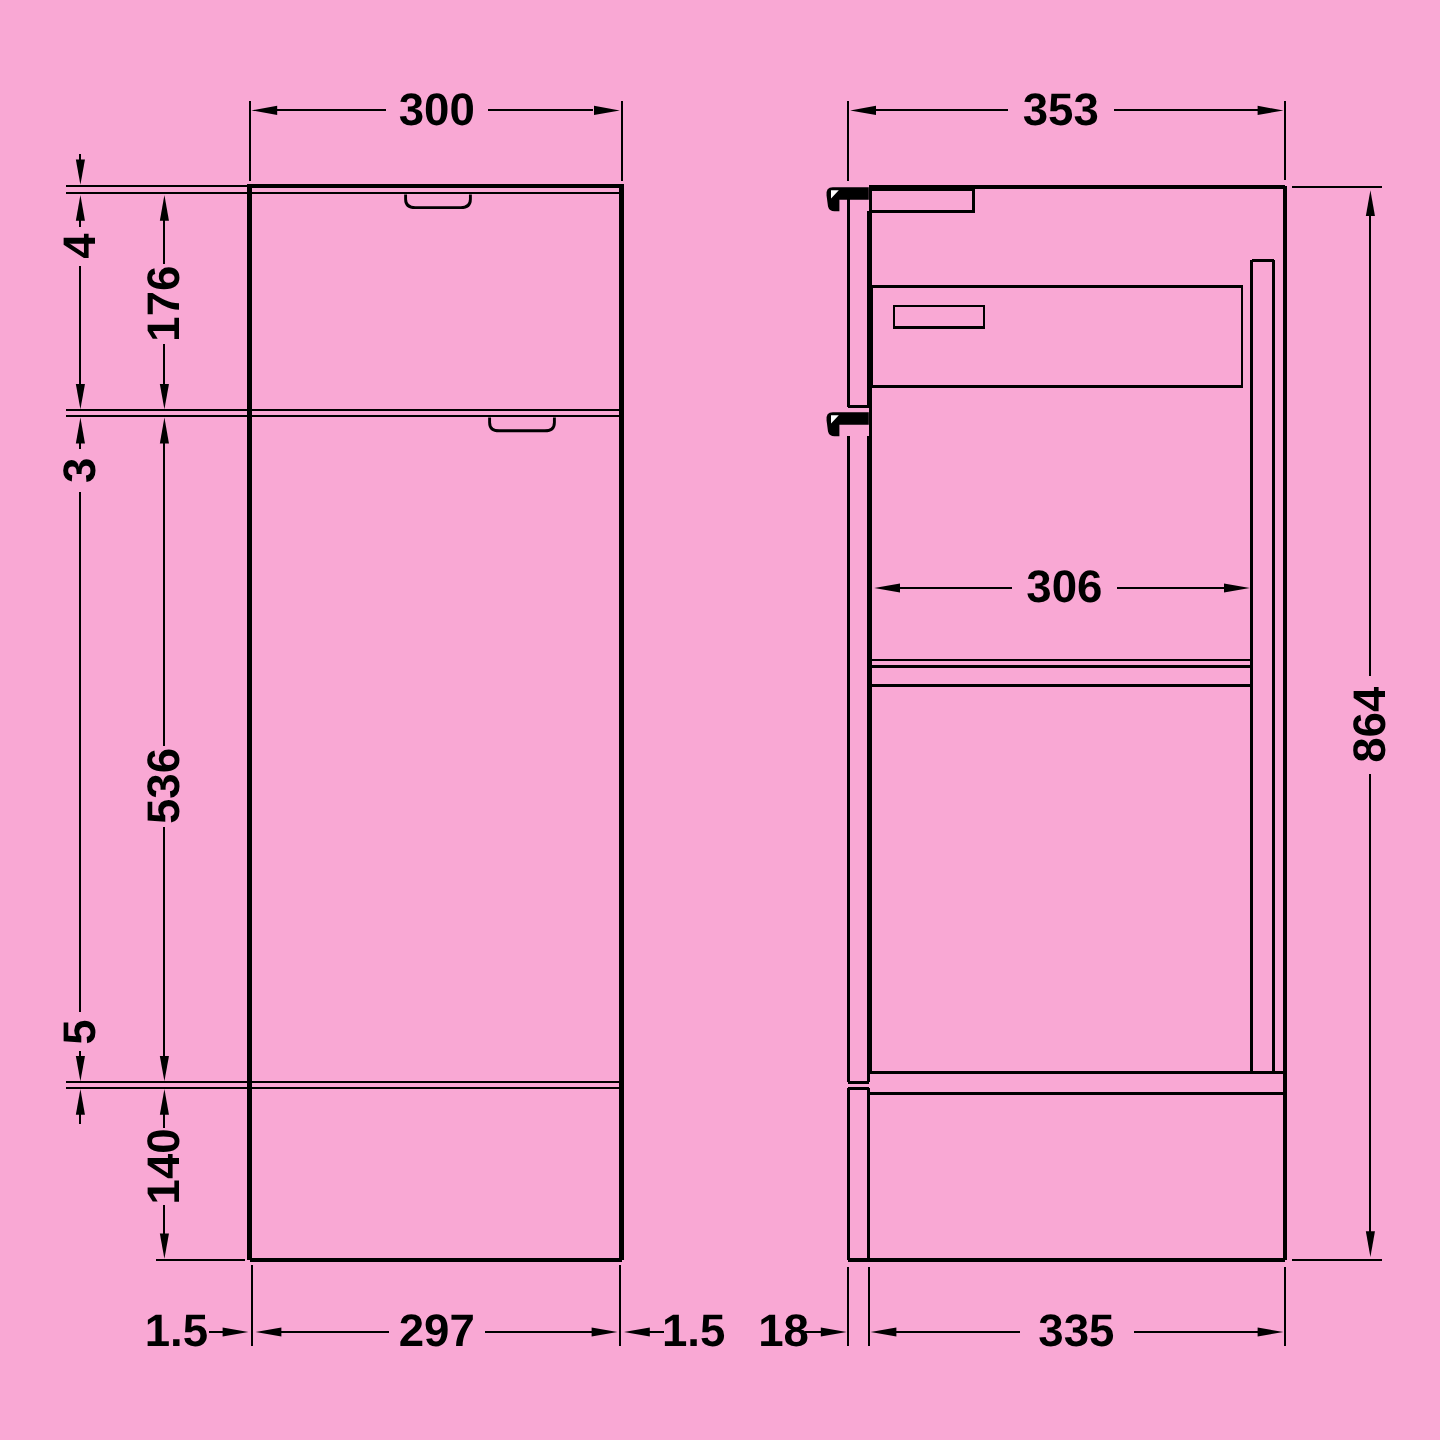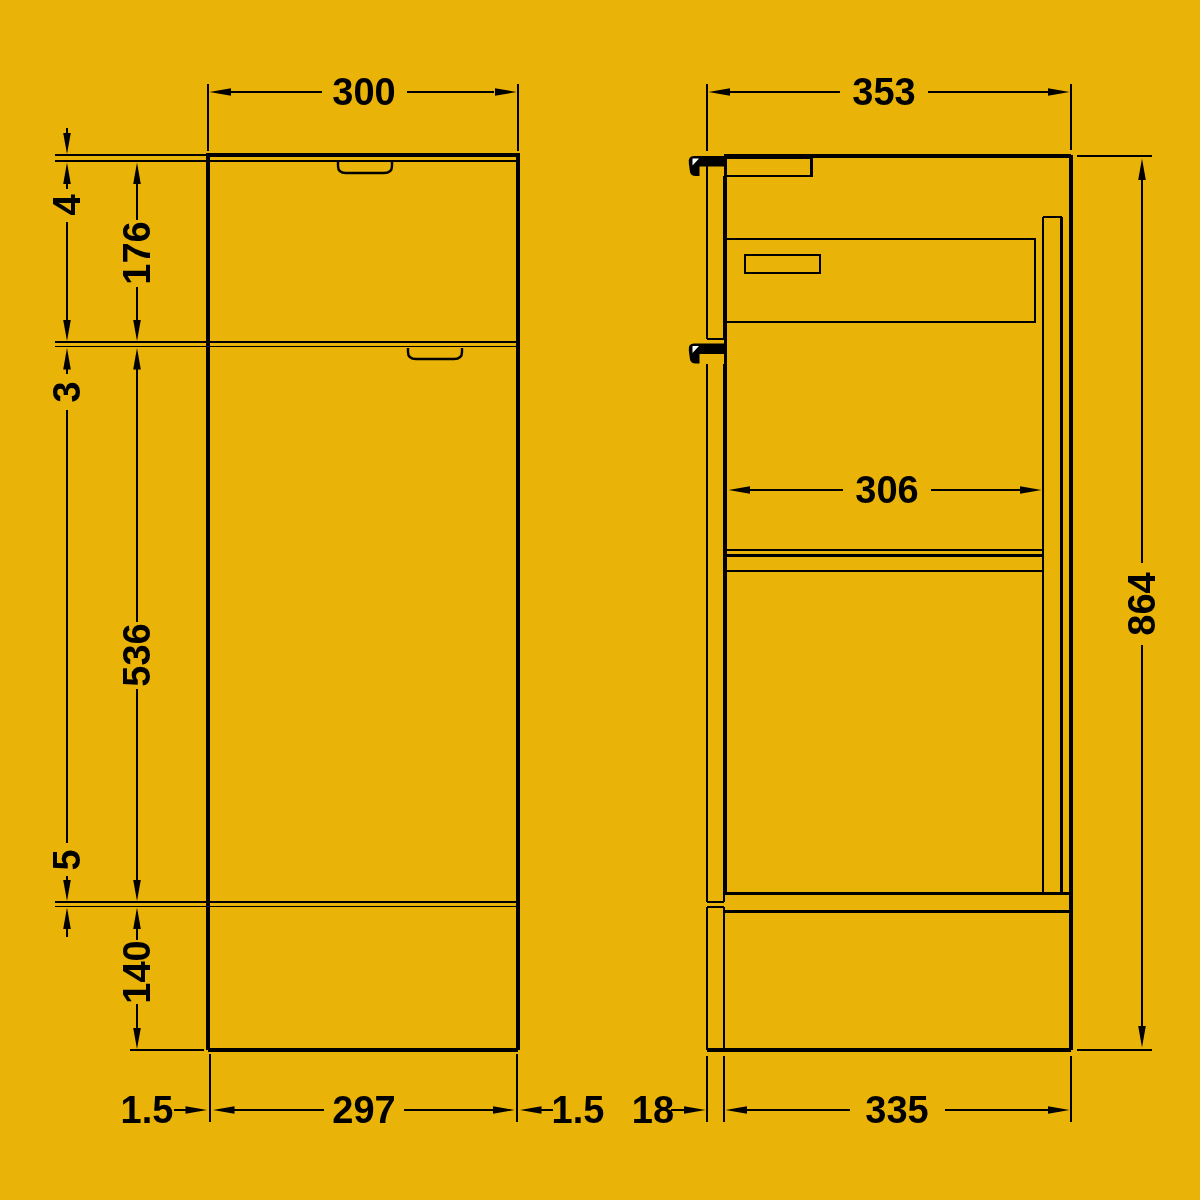--- a/index.html
+++ b/index.html
@@ -1,16 +1,16 @@
 <!DOCTYPE html>
 <html><head>
 <meta charset="utf-8">
 <style>
   html,body{margin:0;padding:0;background:#ffffff;}
-  .page{width:1200px;height:1200px;position:relative;background:#eab308;overflow:hidden;}
+  .page{width:1200px;height:1200px;position:relative;background:#f9a8d4;overflow:hidden;}
   svg{display:block;}
   text{
     font-family:"Liberation Sans", sans-serif;
     font-weight:bold;
     font-size:38px;
     fill:#000;
     text-anchor:middle;
   }
   .ln{stroke:#000;fill:none;}
   .w-thick{stroke-width:3.6;}

